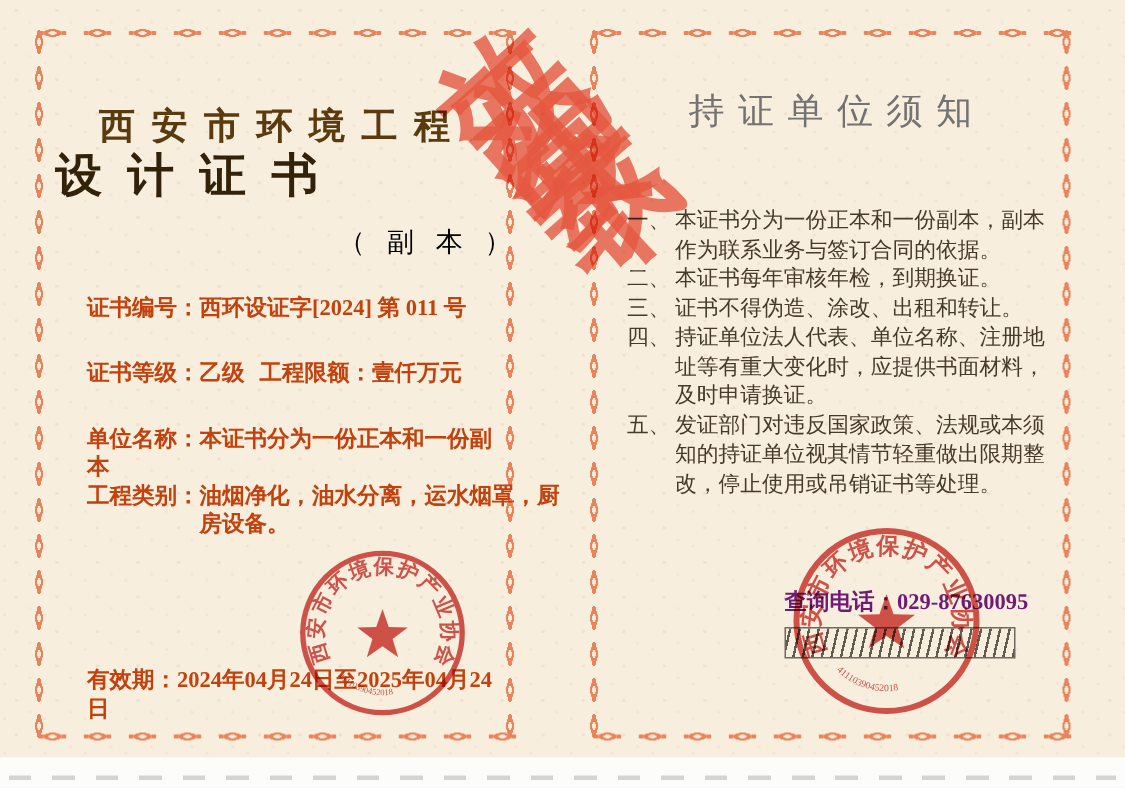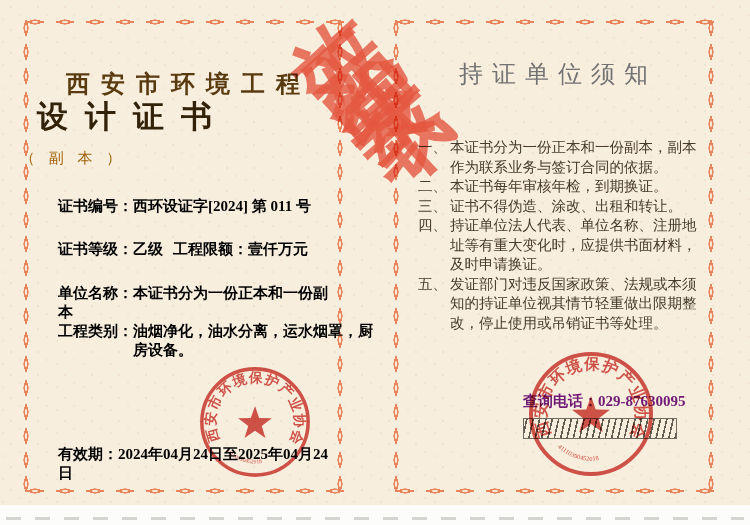--- a/index.html
+++ b/index.html
@@ -46,23 +46,23 @@
     background-repeat:repeat-y;
   }
   .chain.v.lft{left:0;} .chain.v.rgt{right:0;}
   
   .lp-title1{position:absolute;top:40px;left:0;right:0;text-align:center;
     font-size:24px;font-weight:bold;color:#5a3b10;letter-spacing:11px;text-indent:11px;
     font-family:Liberation Mono, monospace;margin-top:12px;}
   .lp-title2{position:absolute;top:80px;left:0;right:0;
     font-size:31px;font-weight:bold;color:#33220a;letter-spacing:17px;text-indent:17px;
     font-family:"Liberation Sans","DejaVu Sans",sans-serif;}
-  .lp-sub{position:absolute;top:133px;left:0;right:0;text-align:left;
-    font-size:15px;color:#a16207;letter-spacing:5px;}
-  .lp-row{position:absolute;left:38px;right:14px;font-size:15px;font-weight:bold;color:#000000;line-height:19px;}
+  .lp-sub{position:absolute;top:133px;left:0;right:0;text-align:right;
+    font-size:18px;color:#000000;letter-spacing:5px;}
+  .lp-row{position:absolute;left:38px;right:14px;font-size:15px;font-weight:bold;color:#c2410c;line-height:19px;}
   .lp-row .lbl{white-space:nowrap;}
   .lp-row .lbl2{white-space:nowrap;margin-left:10px;}
   .lp-row.flexrow{display:flex;align-items:flex-start;}
   .lp-row.flexrow .lbl{flex:none;}
   .lp-row.flexrow .valwrap{flex:none;width:245px;}
   
   .rp-title{position:absolute;top:42px;left:0;right:0;text-align:center;
     font-size:24px;color:#737373;letter-spacing:9px;text-indent:9px;}
   .notices{position:absolute;top:122px;left:28px;right:10px;}
   .notice{display:flex;font-size:14.5px;color:#463a2c;line-height:19.5px;}

